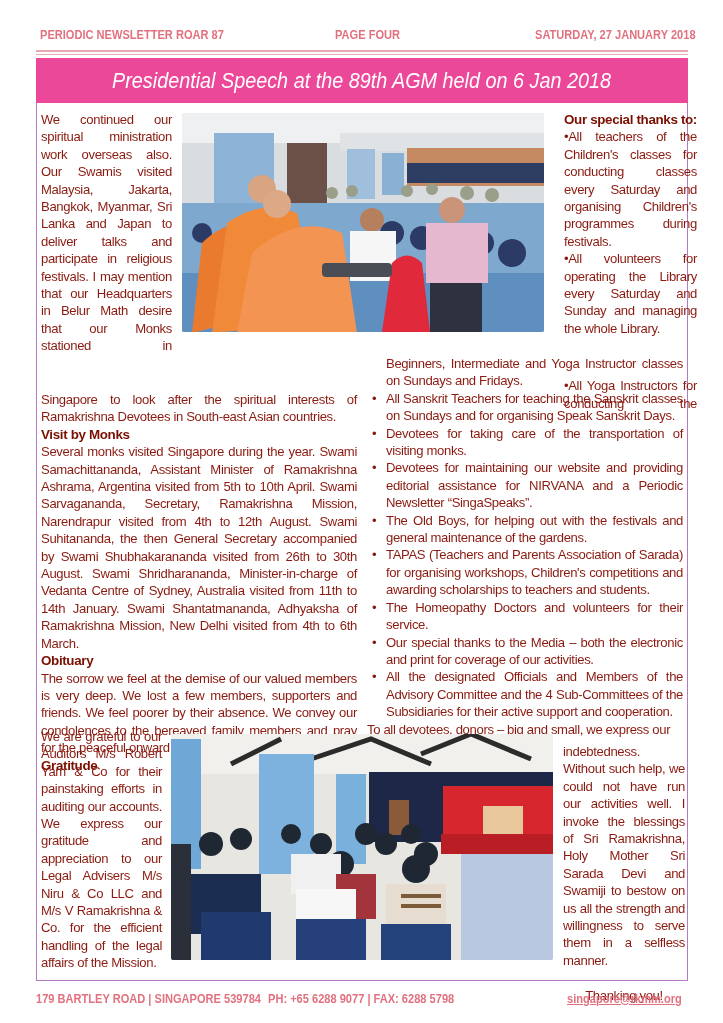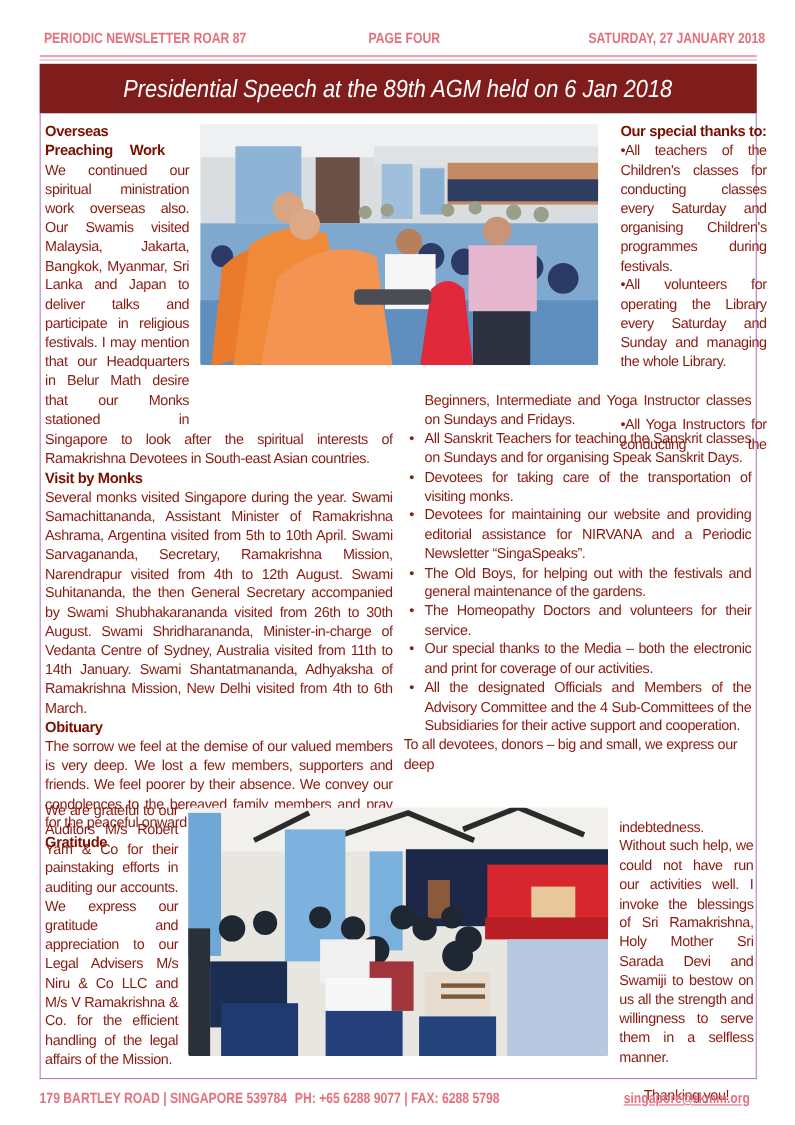--- a/index.html
+++ b/index.html
@@ -4,21 +4,21 @@
 <style>
   * { box-sizing: border-box; margin: 0; padding: 0; }
   html, body { width: 723px; height: 1023px; background: #ffffff; overflow: hidden; }
   body { position: relative; font-family: "Liberation Sans", "DejaVu Sans", sans-serif; color: #8a1a10; }
 
   .hdr { position: absolute; top: 27px; font-family: "Liberation Sans", sans-serif; font-weight: bold;
          font-size: 13.5px; color: #e2717f; letter-spacing: 0; transform: scaleX(0.82); transform-origin: left top; white-space: nowrap; }
   .hdr-rule1 { position: absolute; left: 36px; width: 652px; top: 50px; height: 2px; background: #e9a9b1; }
   .hdr-rule2 { position: absolute; left: 36px; width: 652px; top: 54px; height: 1px; background: #e9a9b1; }
 
-  .title-bar { position: absolute; left: 36px; top: 58px; width: 652px; height: 45px; background: #7f1d1d;
+  .title-bar { position: absolute; left: 36px; top: 58px; width: 652px; height: 45px; background: #ec4899;
                display: flex; align-items: center; justify-content: center; }
   .title-text { color: #ffffff; font-style: italic; font-size: 22.5px; font-family: "Liberation Sans", sans-serif;
                 transform: scaleX(0.88); white-space: nowrap; }
 
   .frame { position: absolute; left: 36px; top: 103px; width: 652px; height: 878px;
            border: 1.5px solid #b47dc3; border-top: none; }
 
   .blk { position: absolute; font-size: 13.1px; line-height: 17.4px; color: #8a1a10; text-align: justify;
          font-family: "Liberation Sans", sans-serif; letter-spacing: -0.35px; word-spacing: 0px; }
   .blk p { text-align: justify; }
@@ -43,21 +43,20 @@
 <div class="hdr-rule1"></div>
 <div class="hdr-rule2"></div>
 
 <div class="title-bar">
   <span class="title-text">Presidential Speech at the 89th AGM held on 6 Jan 2018</span>
 </div>
 
 <div class="frame"></div>
 
 <div class="blk" style="left:41px; top:111px; width:131px;">
-  <div class="hd" style="text-align:justify; text-align-last:left; word-spacing:12px;">Overseas Preaching Work</div>
   <p style="text-align-last: justify;">We continued our spiritual ministration work overseas also. Our Swamis visited Malaysia, Jakarta, Bangkok, Myanmar, Sri Lanka and Japan to deliver talks and participate in religious festivals. I may mention that our Headquarters in Belur Math desire that our Monks stationed in</p>
 </div>
 <div class="blk" style="left:41px; top:355px; width:316px;margin-top:36px;">
   <p>Singapore to look after the spiritual interests of Ramakrishna Devotees in South-east Asian countries.</p>
   <div class="hd">Visit by Monks</div>
   <p>Several monks visited Singapore during the year. Swami Samachittananda, Assistant Minister of Ramakrishna Ashrama, Argentina visited from 5th to 10th April. Swami Sarvagananda, Secretary, Ramakrishna Mission, Narendrapur visited from 4th to 12th August. Swami Suhitananda, the then General Secretary accompanied by Swami Shubhakarananda visited from 26th to 30th August. Swami Shridharananda, Minister-in-charge of Vedanta Centre of Sydney, Australia visited from 11th to 14th January. Swami Shantatmananda, Adhyaksha of Ramakrishna Mission, New Delhi visited from 4th to 6th March.</p>
   <div class="hd">Obituary</div>
   <p>The sorrow we feel at the demise of our valued members is very deep. We lost a few members, supporters and friends. We feel poorer by their absence. We convey our condolences to the bereaved family members and pray for the peaceful onward journey of the departed souls.</p>
   <div class="hd">Gratitude</div>
 </div>
@@ -115,20 +114,21 @@
   <p style="text-align-last: justify; margin-top: 40px;">•All Yoga Instructors for conducting the</p>
 </div>
 
 <div class="blk" style="left:369px; top:355px; width:314px;">
   <p style="padding-left:17px;">Beginners, Intermediate and Yoga Instructor classes on Sundays and Fridays.</p>
   <ul class="th">
     <li>All Sanskrit Teachers for teaching the Sanskrit classes on Sundays and for organising Speak Sanskrit Days.</li>
     <li>Devotees for taking care of the transportation of visiting monks.</li>
     <li>Devotees for maintaining our website and providing editorial assistance for NIRVANA and a Periodic Newsletter “SingaSpeaks”.</li>
     <li>The Old Boys, for helping out with the festivals and general maintenance of the gardens.</li>
+    <li>TAPAS (Teachers and Parents Association of Sarada) for organising workshops, Children's competitions and awarding scholarships to teachers and students.</li>
     <li>The Homeopathy Doctors and volunteers for their service.</li>
     <li>Our special thanks to the Media – both the electronic and print for coverage of our activities.</li>
     <li>All the designated Officials and Members of the Advisory Committee and the 4 Sub-Committees of the Subsidiaries for their active support and cooperation.</li>
   </ul>
   <p style="text-align:left; margin-left:-2px;">To all devotees, donors – big and small, we express our deep</p>
 </div>
 
 <div class="photo" style="left:171px; top:734px; width:382px; height:226px;">
   <svg width="382" height="226" viewBox="0 0 382 226" xmlns="http://www.w3.org/2000/svg">
     <rect width="382" height="226" fill="#e8e6e0"></rect>

